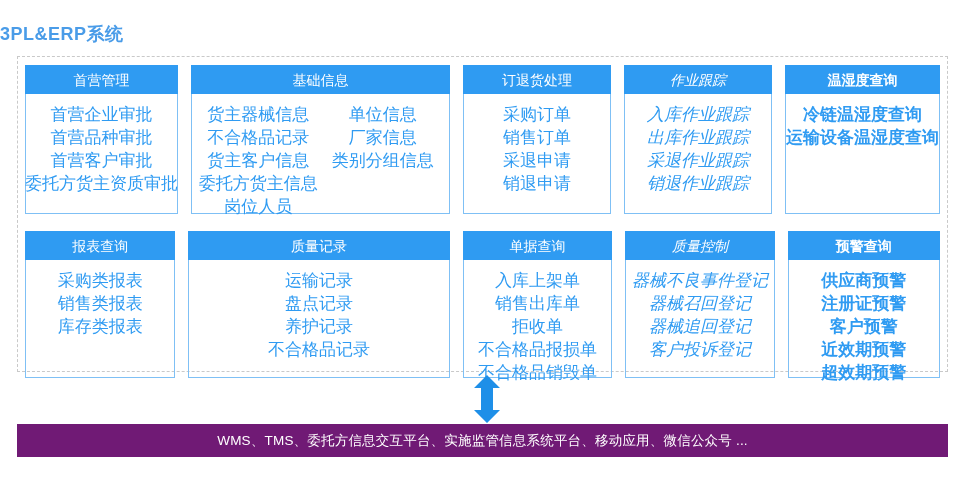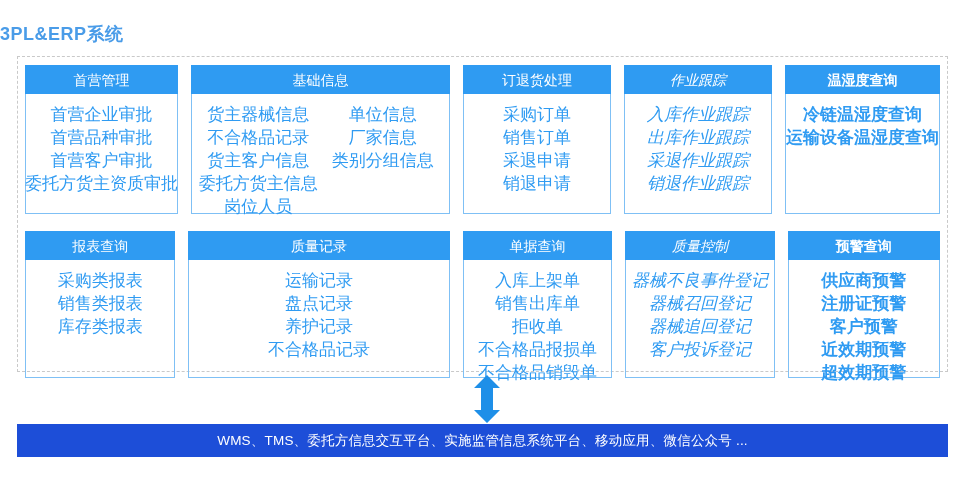--- a/index.html
+++ b/index.html
@@ -106,21 +106,21 @@
     height: 48px;
   }
 
   
   #platform-bar {
     position: absolute;
     left: 17px;
     top: 424px;
     width: 931px;
     height: 33px;
-    background: #1d4ed8;
+    background: #701a75;
     color: #ffffff;
     font-size: 13.5px;
     line-height: 33px;
     text-align: center;
     user-select: none;
     letter-spacing: 0.2px;
   }
 </style>
 </head>
 <body>

